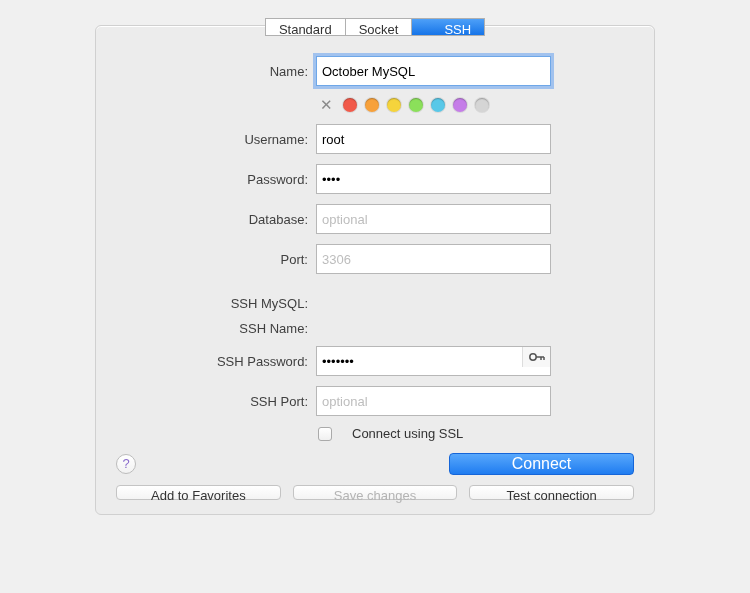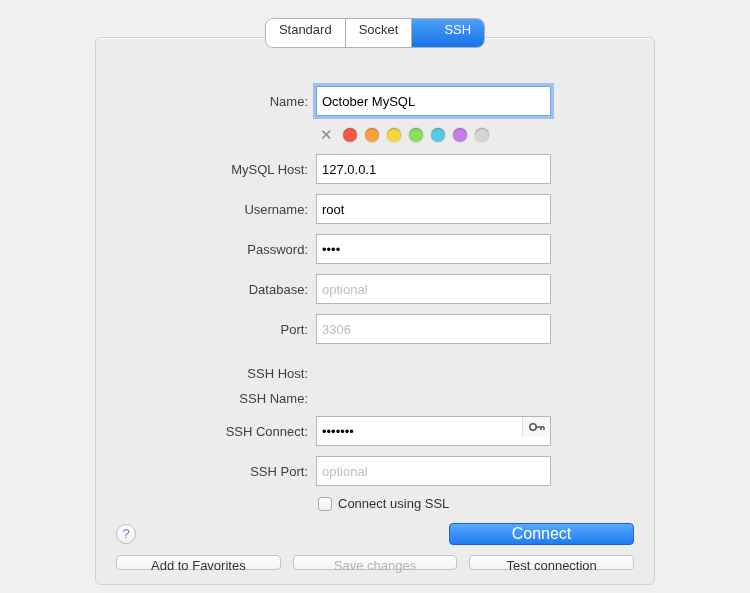--- a/index.html
+++ b/index.html
@@ -11,24 +11,24 @@
   font-size: 13px;
   color: #333;
   display: flex;
   flex-direction: column;
   align-items: center;
   padding-top: 18px;
 }
 .tabs {
   display: flex;
   border: 1px solid #b0b0b0;
-  border-radius: 8px;
+  border-radius: 0;
   overflow: hidden;
   background: #fff;
-  height: 30px;
+  height: 18px;
   position: relative;
   z-index: 2;
 }
 .tab {
   padding: 0 13px;
   font-size: 13px;
   line-height: 21px;
   border-right: 1px solid #b0b0b0;
   background: #fff;
   cursor: default;
@@ -42,21 +42,21 @@
 }
 .panel {
   width: 560px;
   background: #ececec;
   border: 1px solid #d0d0d0;
   border-radius: 6px;
   margin-top: -11px;
   padding: 26px 20px 14px 20px;
   box-shadow: inset 0 1px 0 #fff;
 }
-.form { margin-top: 22px; }
+.form { margin-top: 4px; }
 .row {
   display: flex;
   align-items: center;
   margin-bottom: 10px;
 }
 .row-gap { margin-top: 22px; }
 .label {
   width: 200px;
   text-align: right;
   padding-right: 8px;
@@ -113,21 +113,21 @@
 .yellow { background: #f5d43c; }
 .green { background: #8be05a; }
 .cyan { background: #58c8e8; }
 .purple { background: #c57de8; }
 .gray { background: #d5d5d5; }
 .checkbox-row {
   display: flex;
   align-items: center;
   margin-left: 202px;
   margin-bottom: 12px;
-  gap: 6px;
+  gap: 20px;
 }
 .checkbox {
   width: 14px;
   height: 14px;
   border: 1px solid #aaa;
   border-radius: 3px;
   background: linear-gradient(#fff,#f0f0f0);
 }
 .help-row {
   display: flex;
@@ -199,48 +199,44 @@
       <span class="dot red"></span>
       <span class="dot orange"></span>
       <span class="dot yellow"></span>
       <span class="dot green"></span>
       <span class="dot cyan"></span>
       <span class="dot purple"></span>
       <span class="dot gray"></span>
     </div>
 
     <div class="row">
-      <div class="label">MySQL Host:</div>
-      <input class="field" value="127.0.0.1" style="">
-    </div>
-    <div class="row">
       <div class="label">Username:</div>
       <input class="field" value="root" style="">
     </div>
     <div class="row">
       <div class="label">Password:</div>
       <input class="field" value="••••" style="">
     </div>
     <div class="row">
       <div class="label">Database:</div>
       <input class="field" placeholder="optional" style="">
     </div>
     <div class="row">
       <div class="label">Port:</div>
       <input class="field" placeholder="3306" style="">
     </div>
 
     <div class="row row-gap">
-      <div class="label">SSH Host:</div>
+      <div class="label">SSH MySQL:</div>
     </div>
     <div class="row">
       <div class="label">SSH Name:</div>
     </div>
     <div class="row">
-      <div class="label">SSH Connect:</div>
+      <div class="label">SSH Password:</div>
       <div class="field-wrap">
         <input class="field" style="width: 235px; padding-right: 30px;" value="•••••••">
         <div class="key-icon">
           <svg width="16" height="10" viewBox="0 0 16 10">
               <circle cx="4" cy="5" r="3.2" fill="none" stroke="#555" stroke-width="1.5"></circle>
               <line x1="7" y1="5" x2="15" y2="5" stroke="#555" stroke-width="1.5"></line>
               <line x1="12" y1="5" x2="12" y2="8" stroke="#555" stroke-width="1.5"></line>
               <line x1="15" y1="5" x2="15" y2="8" stroke="#555" stroke-width="1.5"></line>
             </svg>
         </div>

